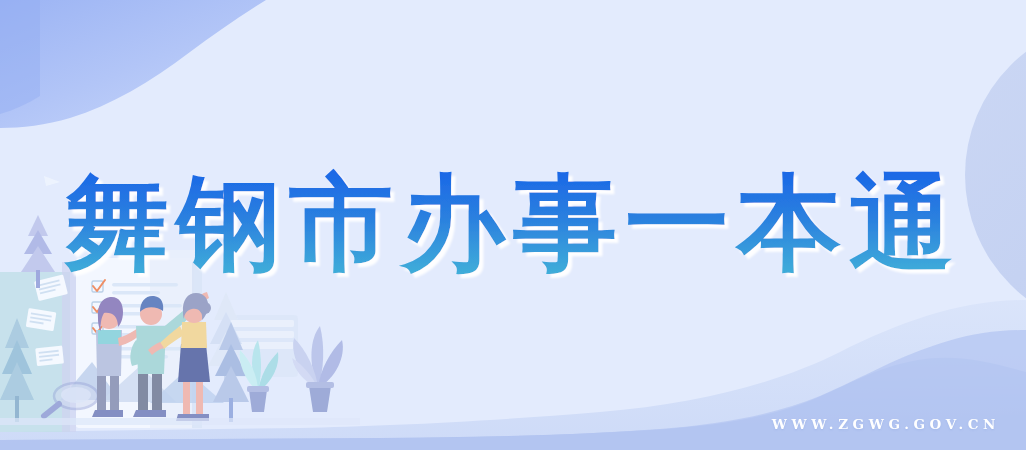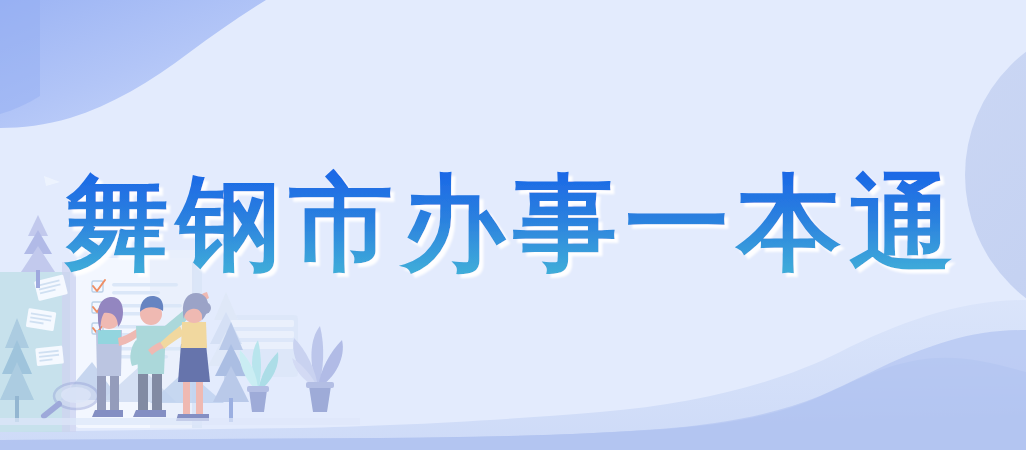--- a/index.html
+++ b/index.html
@@ -259,14 +259,17 @@
           <stop offset="100%" stop-color="#43b6d8"></stop>
         </linearGradient>
         <filter id="titleShadow" x="-12%" y="-12%" width="130%" height="130%">
           <feDropShadow dx="4" dy="4" stdDeviation="1.2" flood-color="#ffffff" flood-opacity="0.95"></feDropShadow>
         </filter>
       </defs>
       <text id="title-text" x="470" y="96" text-anchor="middle" fill="url(#gTitle)" filter="url(#titleShadow)">舞钢市办事一本通</text>
     </svg>
   </div>
 
+  <div id="url-wrap">
+    <span id="url-text">WWW.ZGWG.GOV.CN</span>
+  </div>
 
 </div>
 
 </body></html>

